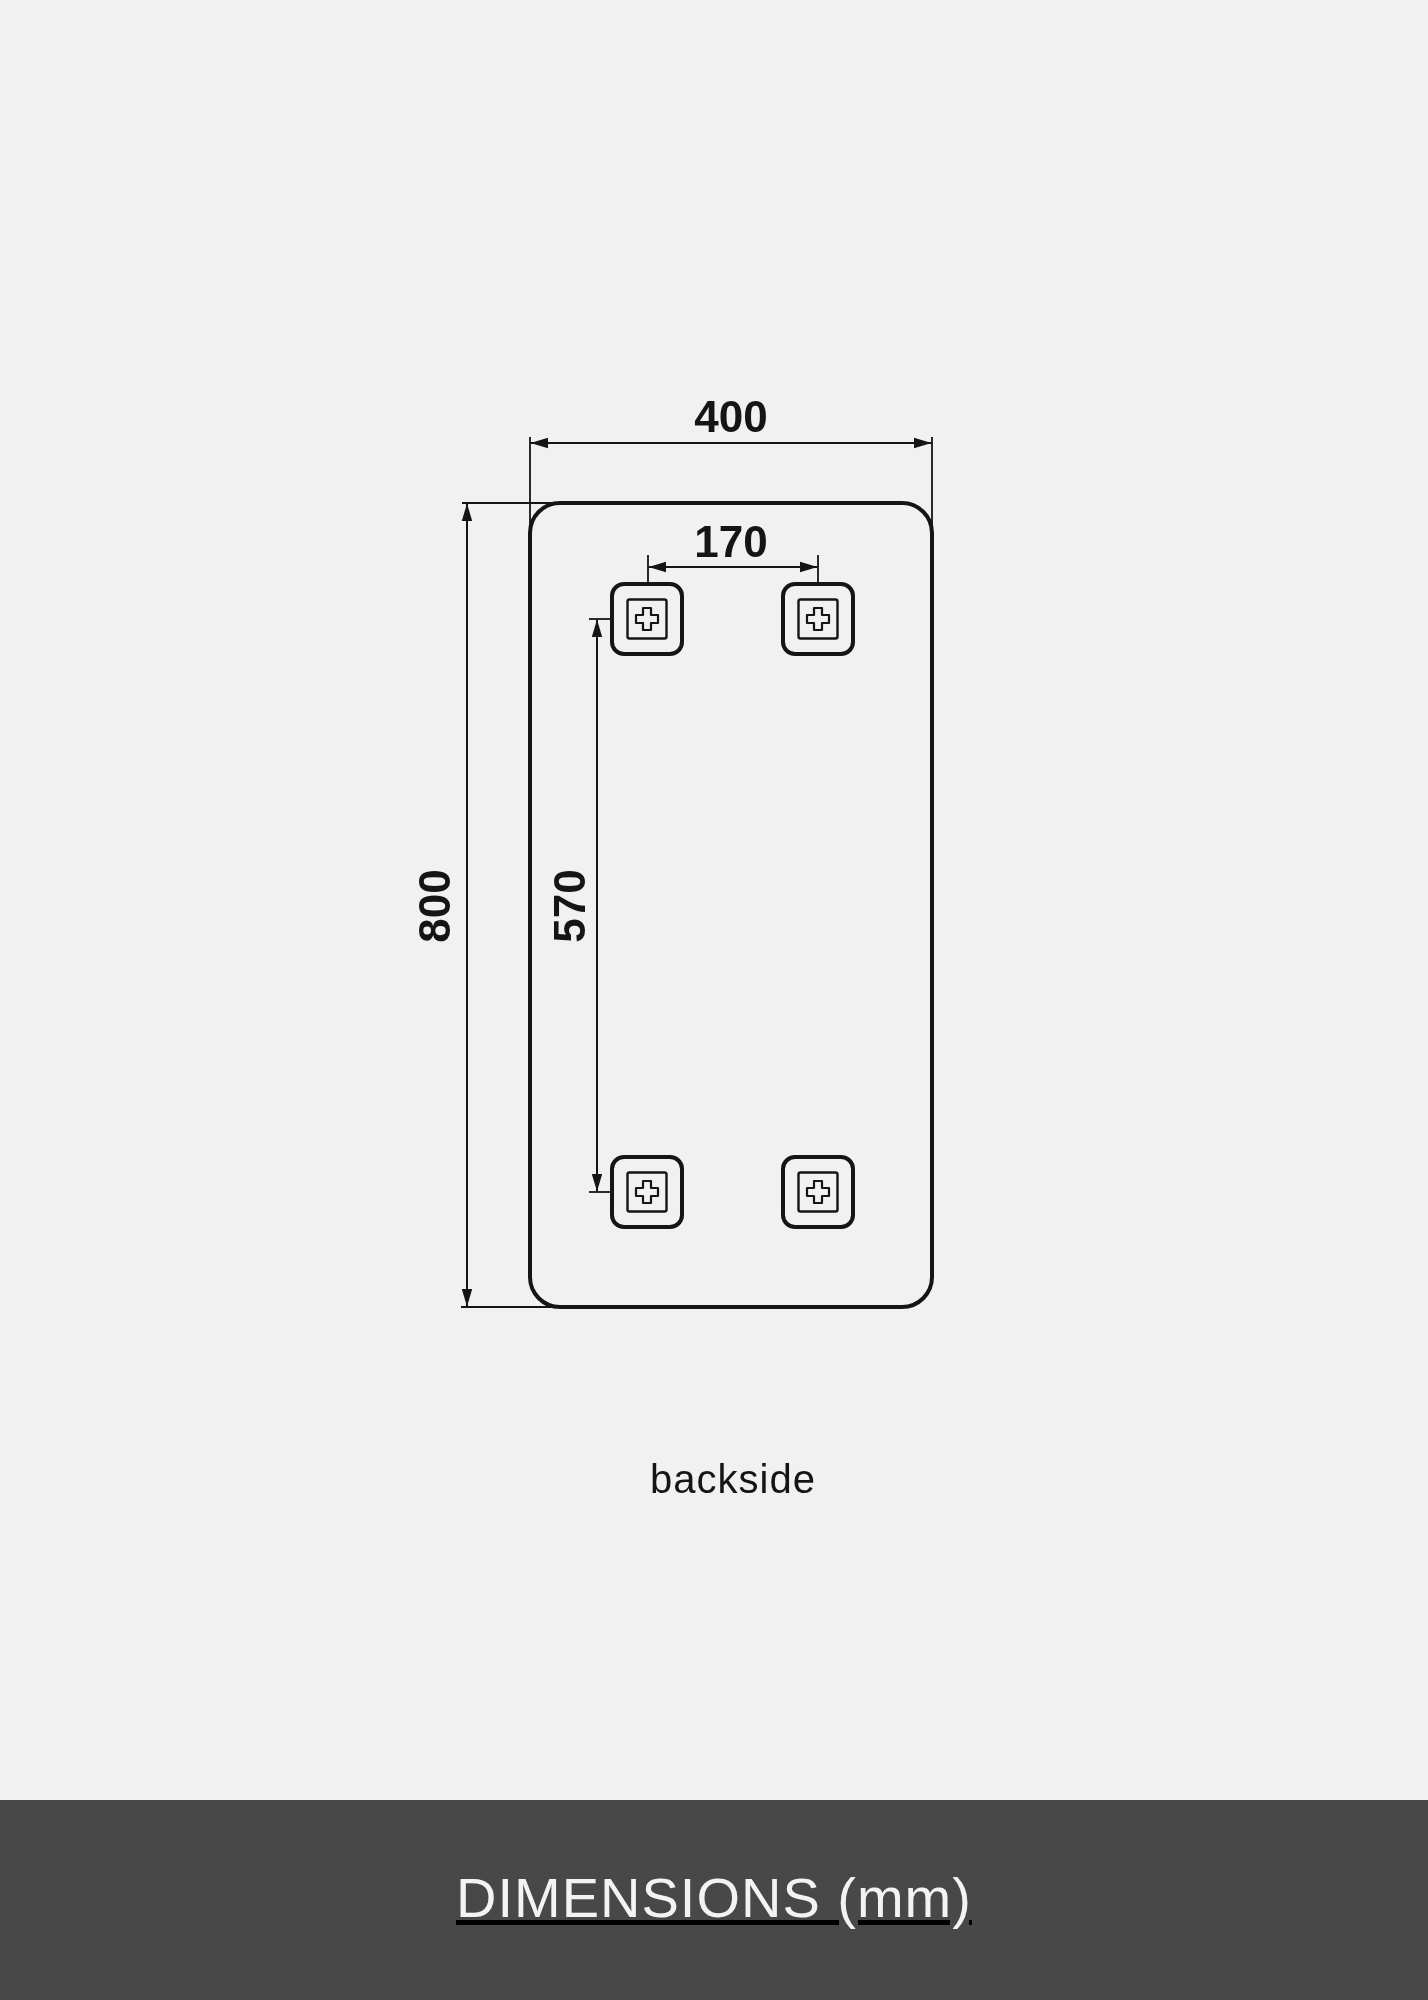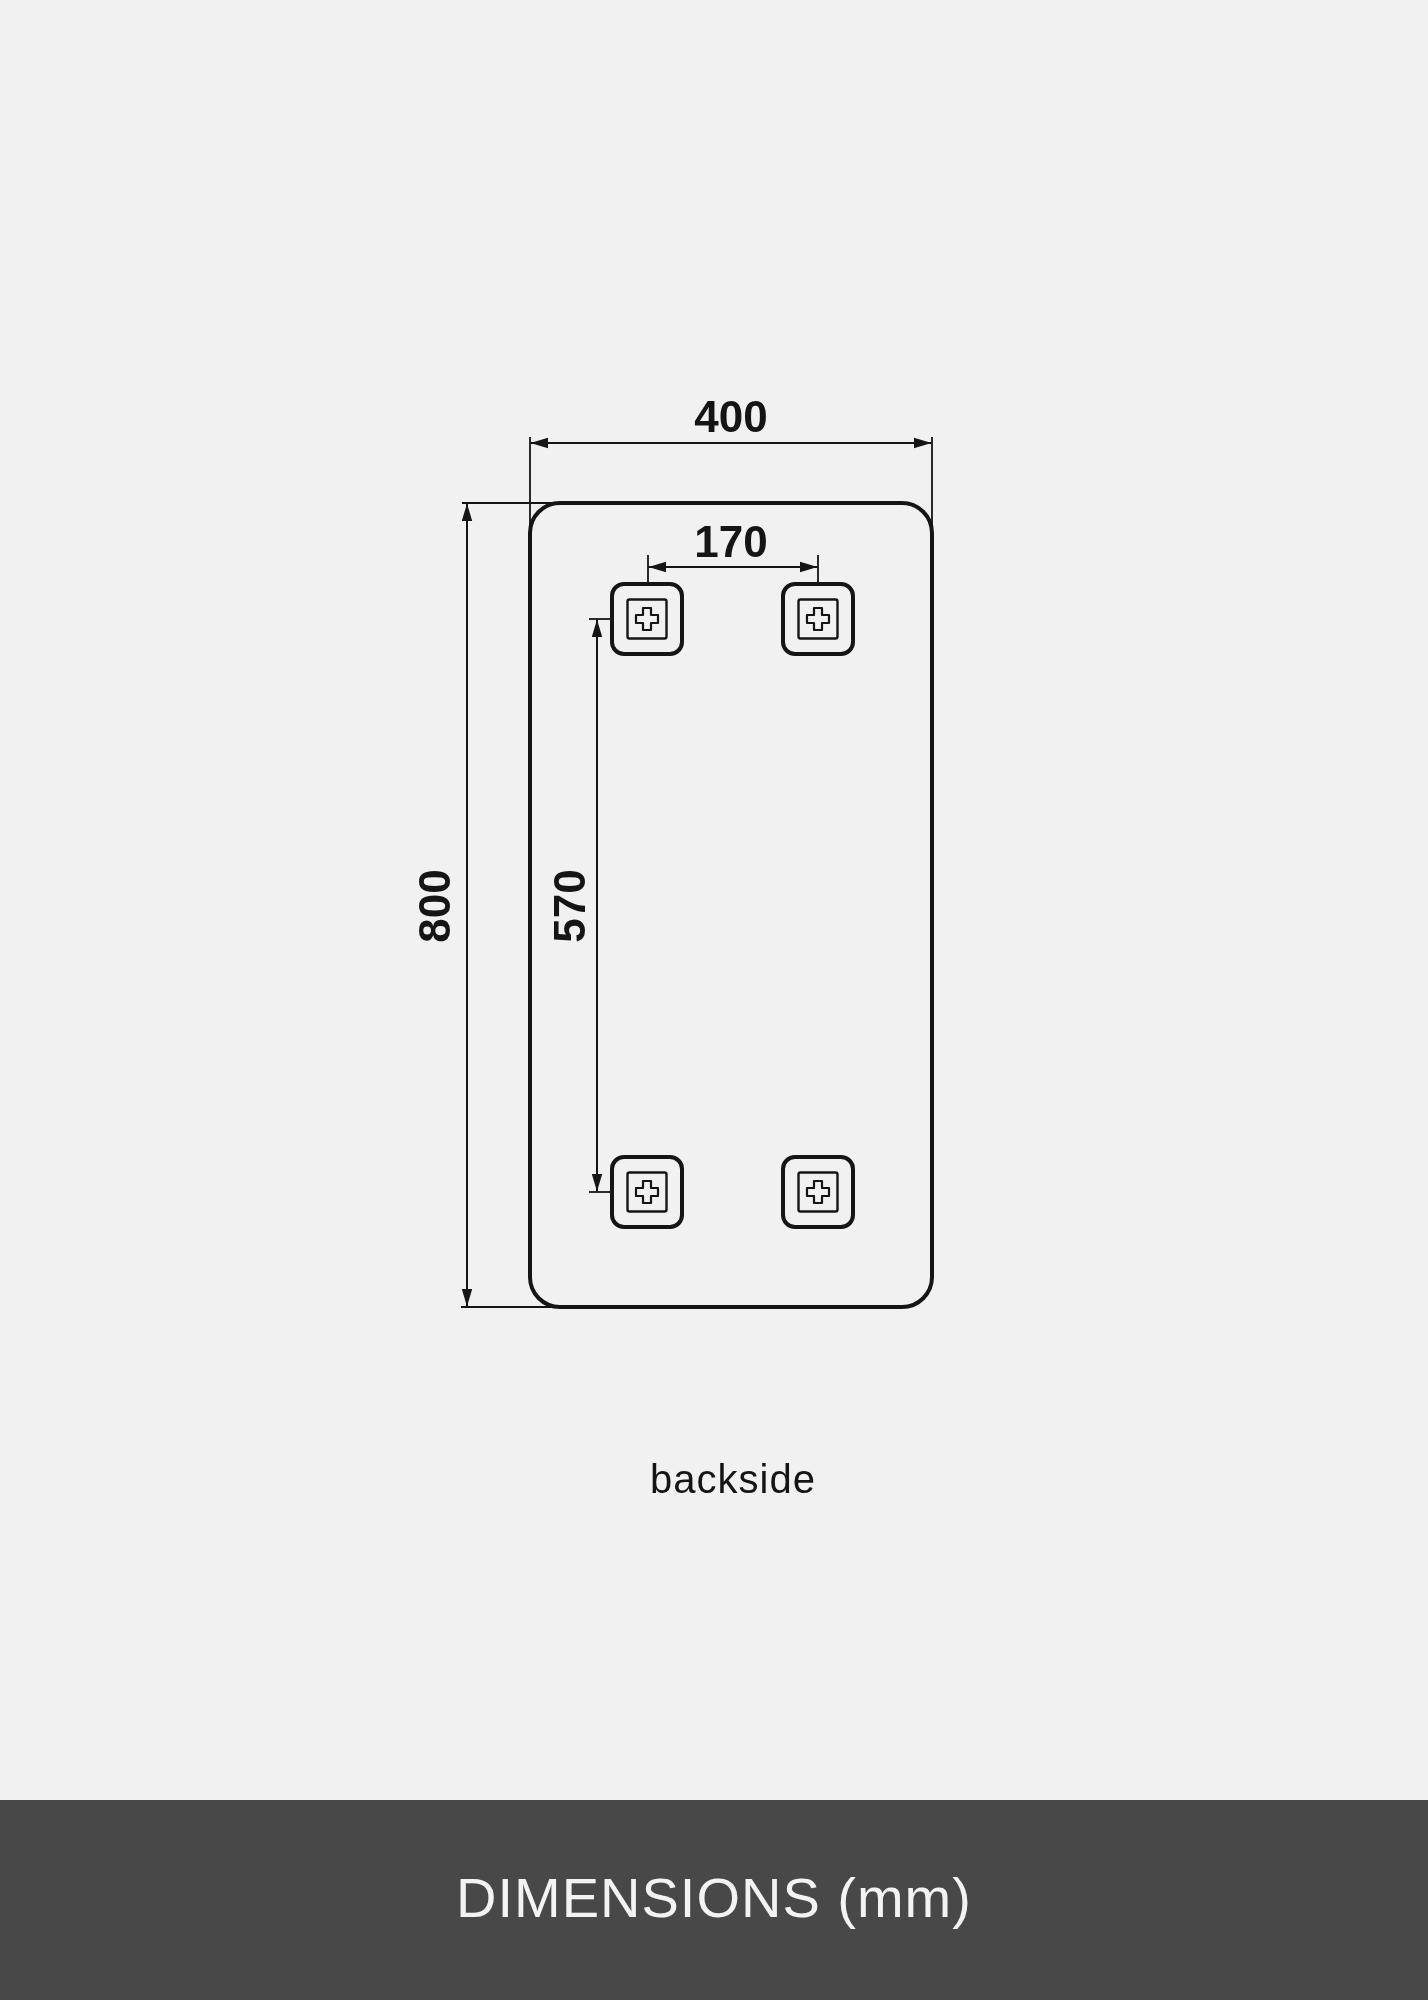--- a/index.html
+++ b/index.html
@@ -27,21 +27,21 @@
     text-anchor:middle;
     letter-spacing:1px;
   }
   .bracket-outer{fill:var(--page-bg,#f1f1f2);stroke:var(--line,#151515);stroke-width:4;}
   .bracket-inner{fill:none;stroke:var(--line,#151515);stroke-width:2.4;}
   .cross{fill:none;stroke:var(--line,#151515);stroke-width:2.2;stroke-linejoin:round;}
   .footer{
     position:absolute;left:0;top:1800px;
     width:100%;height:200px;
     background:var(--footer-bg,#484848);
-    display:flex;align-items:center;justify-content:center;
+    display:flex;align-items:center;justify-content:center;text-decoration:underline;
   }
   .footer-title{
     color:var(--footer-text,#f3f3f3);
     font-size:56px;font-weight:normal;
     letter-spacing:1px;
     transform:translateY(-3px);
   }
 </style>
 </head>
 <body>

